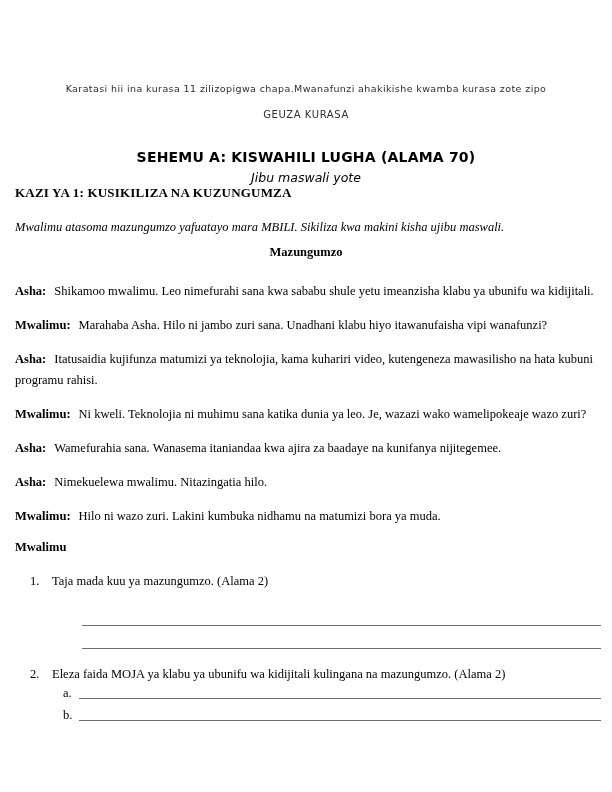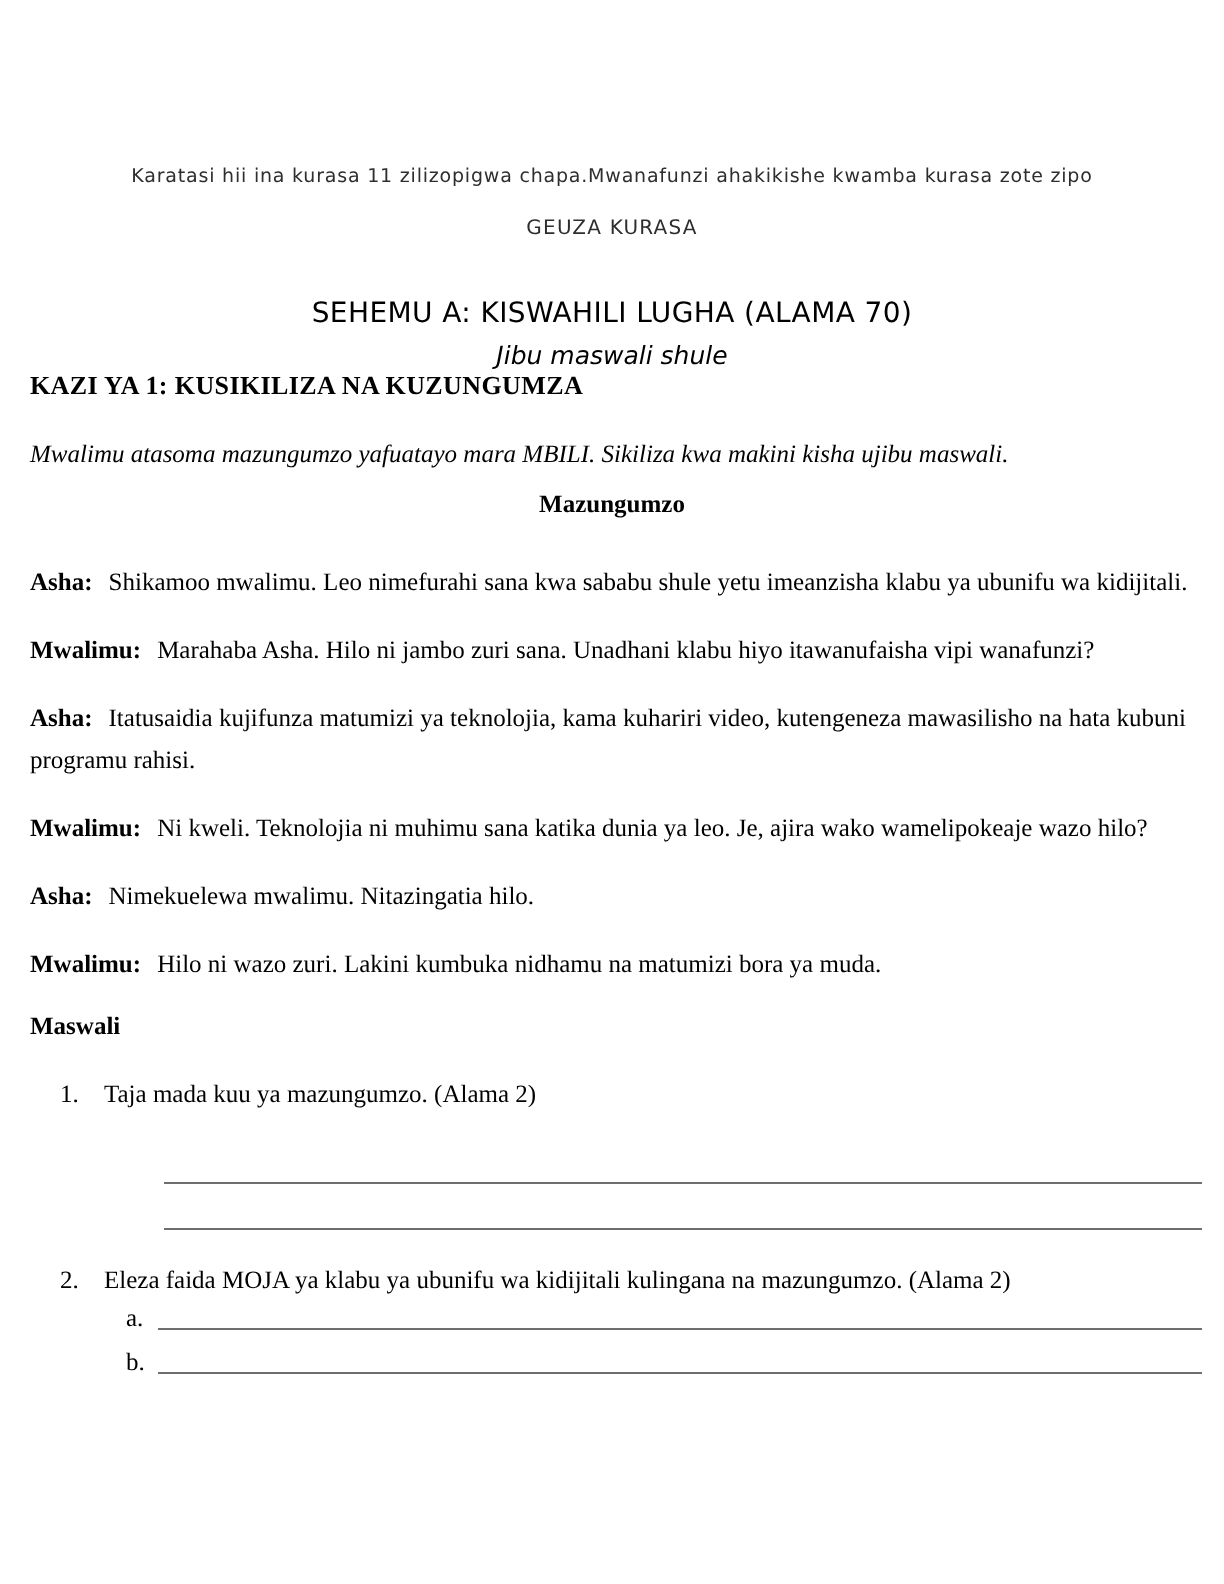--- a/index.html
+++ b/index.html
@@ -36,21 +36,21 @@
     font-family: "DejaVu Sans", sans-serif;
     font-size: 10px;
     letter-spacing: 0.6px;
     color: var(--note-color);
     margin-top: 14px;
   }
   
   .section-title {
     text-align: center;
     font-family: "DejaVu Sans", sans-serif;
-    font-weight: 400;
+    font-weight: 700;
     font-size: 14px;
     letter-spacing: 0.2px;
     margin-top: 29px;
   }
   .section-subtitle {
     text-align: center;
     font-family: "DejaVu Sans", sans-serif;
     font-style: italic;
     font-weight: 500;
     font-size: 12.5px;
@@ -126,37 +126,38 @@
 </style>
 </head>
 <body>
 
 <div class="page">
 
   <div class="top-note">Karatasi hii ina kurasa 11 zilizopigwa chapa.Mwanafunzi ahakikishe kwamba kurasa zote zipo</div>
   <div class="turn-note">GEUZA KURASA</div>
 
   <div class="section-title">SEHEMU A: KISWAHILI LUGHA (ALAMA 70)</div>
-  <div class="section-subtitle">Jibu maswali shule</div>
+  <div class="section-subtitle">Jibu maswali yote</div>
 
   <div class="task-heading">KAZI YA 1: KUSIKILIZA NA KUZUNGUMZA</div>
   <div class="instruction">Mwalimu atasoma mazungumzo yafuatayo mara MBILI. Sikiliza kwa makini kisha ujibu maswali.</div>
 
   <div class="dialogue-title">Mazungumzo</div>
 
   <div class="dialogue">
     <p><b>Asha:</b><span>Shikamoo mwalimu. Leo nimefurahi sana kwa sababu shule yetu imeanzisha klabu ya ubunifu wa kidijitali.</span></p>
     <p><b>Mwalimu:</b><span>Marahaba Asha. Hilo ni jambo zuri sana. Unadhani klabu hiyo itawanufaisha vipi wanafunzi?</span></p>
     <p><b>Asha:</b><span>Itatusaidia kujifunza matumizi ya teknolojia, kama kuhariri video, kutengeneza mawasilisho na hata kubuni programu rahisi.</span></p>
-    <p><b>Mwalimu:</b><span>Ni kweli. Teknolojia ni muhimu sana katika dunia ya leo. Je, ajira wako wamelipokeaje wazo hilo?</span></p>
+    <p><b>Mwalimu:</b><span>Ni kweli. Teknolojia ni muhimu sana katika dunia ya leo. Je, wazazi wako wamelipokeaje wazo zuri?</span></p>
+    <p><b>Asha:</b><span>Wamefurahia sana. Wanasema itaniandaa kwa ajira za baadaye na kunifanya nijitegemee.</span></p>
     <p><b>Asha:</b><span>Nimekuelewa mwalimu. Nitazingatia hilo.</span></p>
     <p><b>Mwalimu:</b><span>Hilo ni wazo zuri. Lakini kumbuka nidhamu na matumizi bora ya muda.</span></p>
   </div>
 
-  <div class="maswali-heading">Maswali</div>
+  <div class="maswali-heading">Mwalimu</div>
 
   <div class="q-row q1">
     <span class="q-num">1.</span><span class="q-text">Taja mada kuu ya mazungumzo. (Alama 2)</span>
   </div>
   <div class="ans-line first"></div>
   <div class="ans-line second"></div>
 
   <div class="q-row q2">
     <span class="q-num">2.</span><span class="q-text">Eleza faida MOJA ya klabu ya ubunifu wa kidijitali kulingana na mazungumzo. (Alama 2)</span>
   </div>

